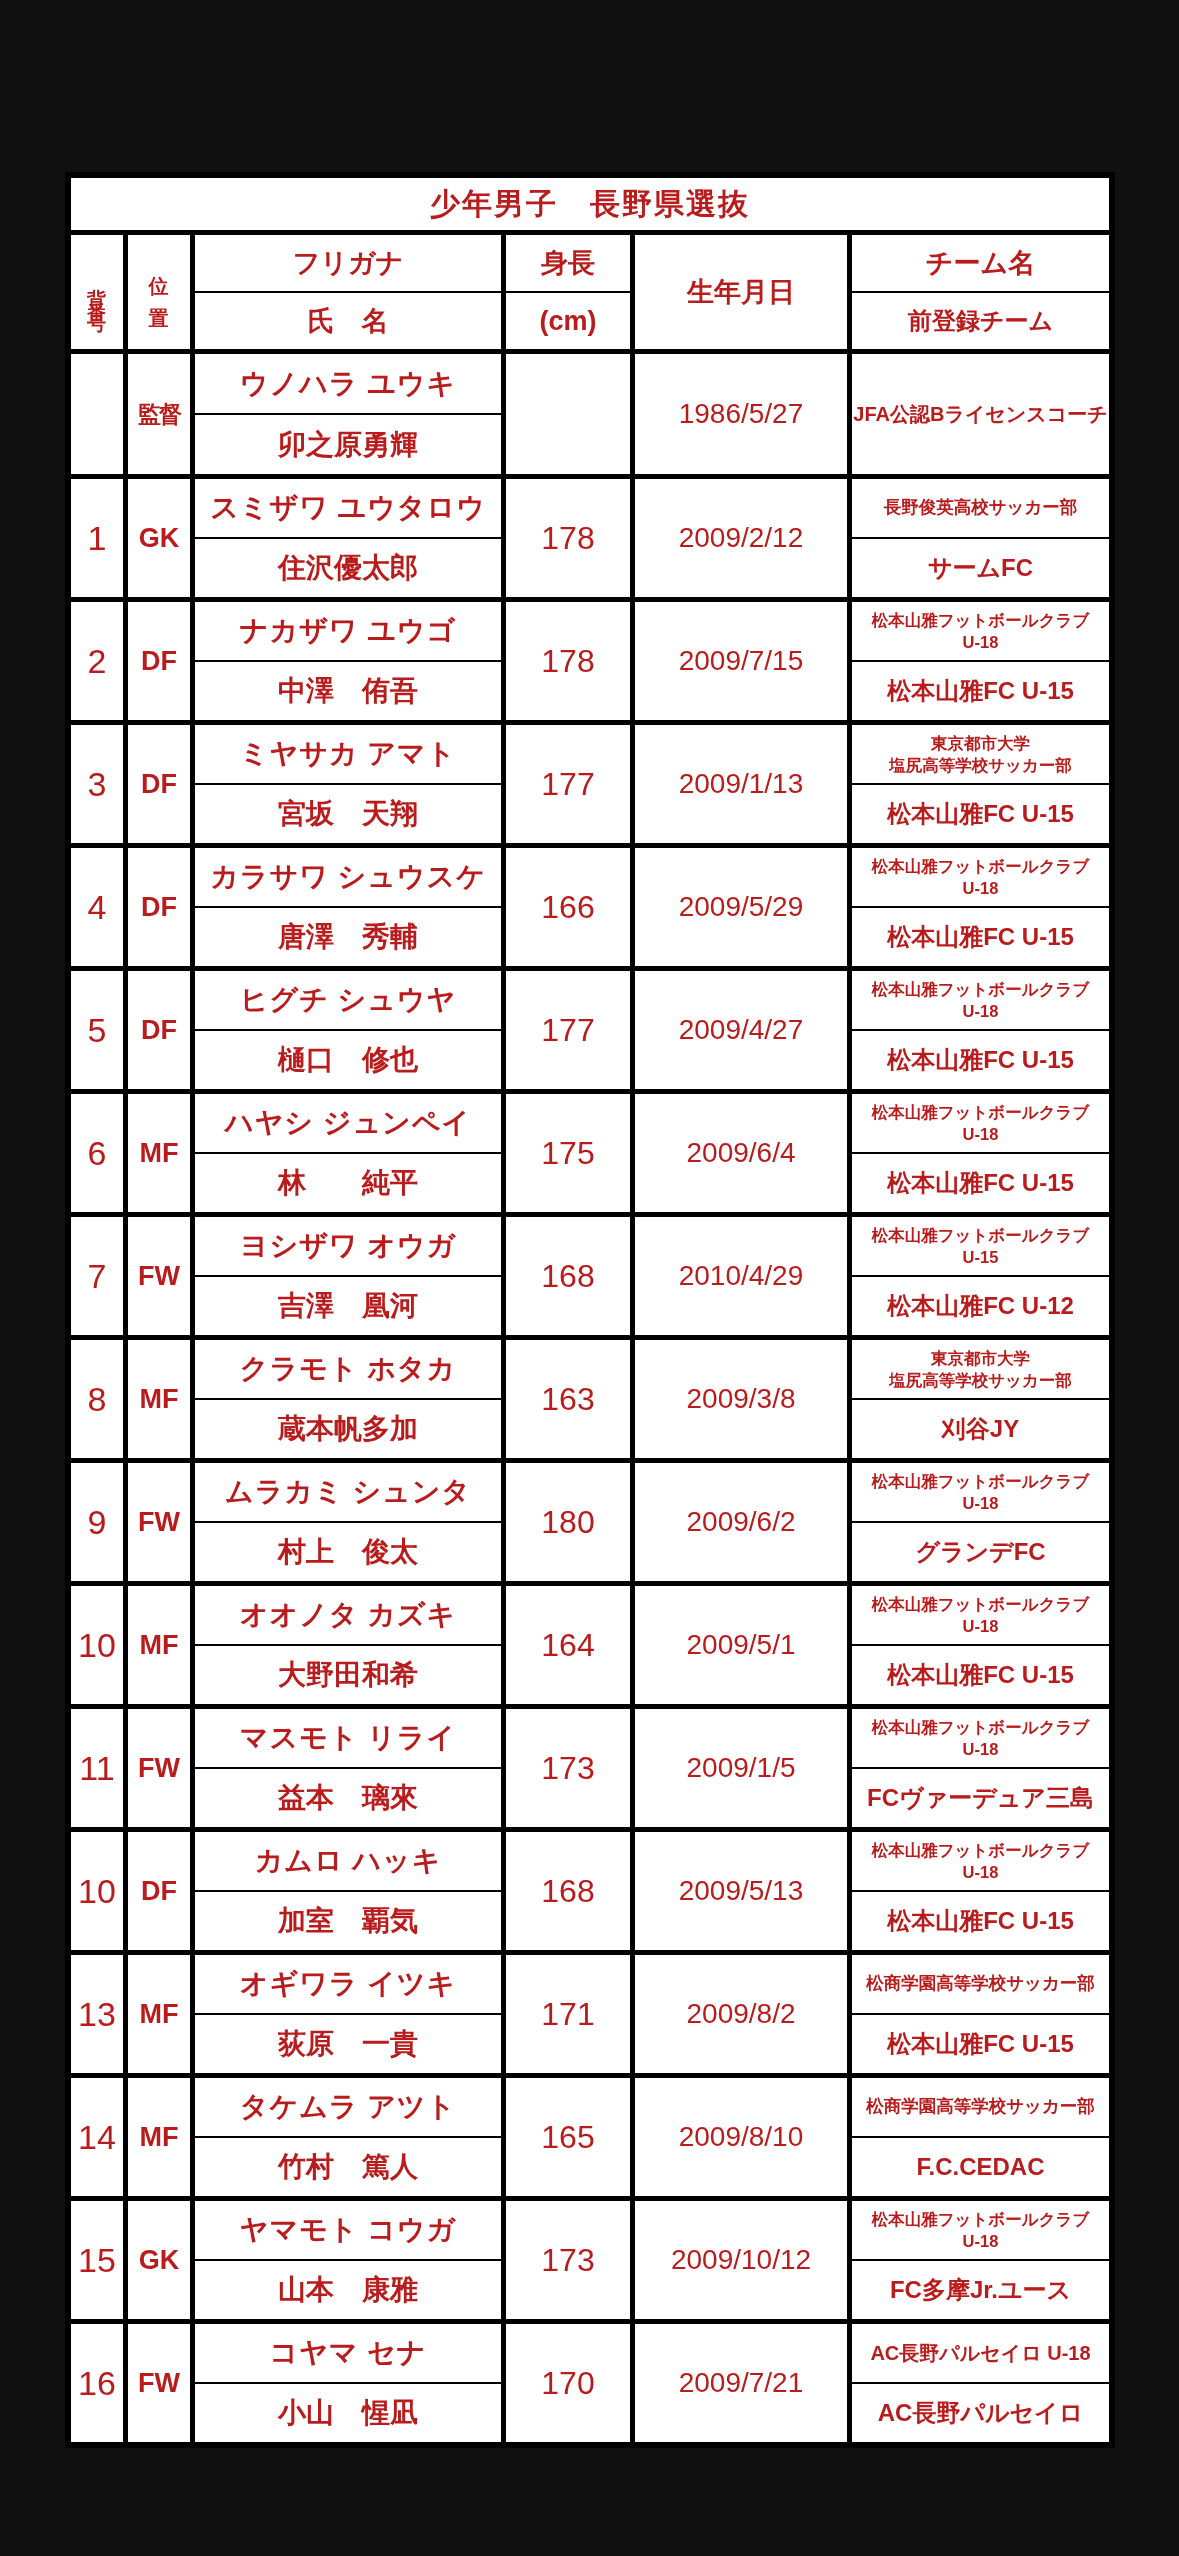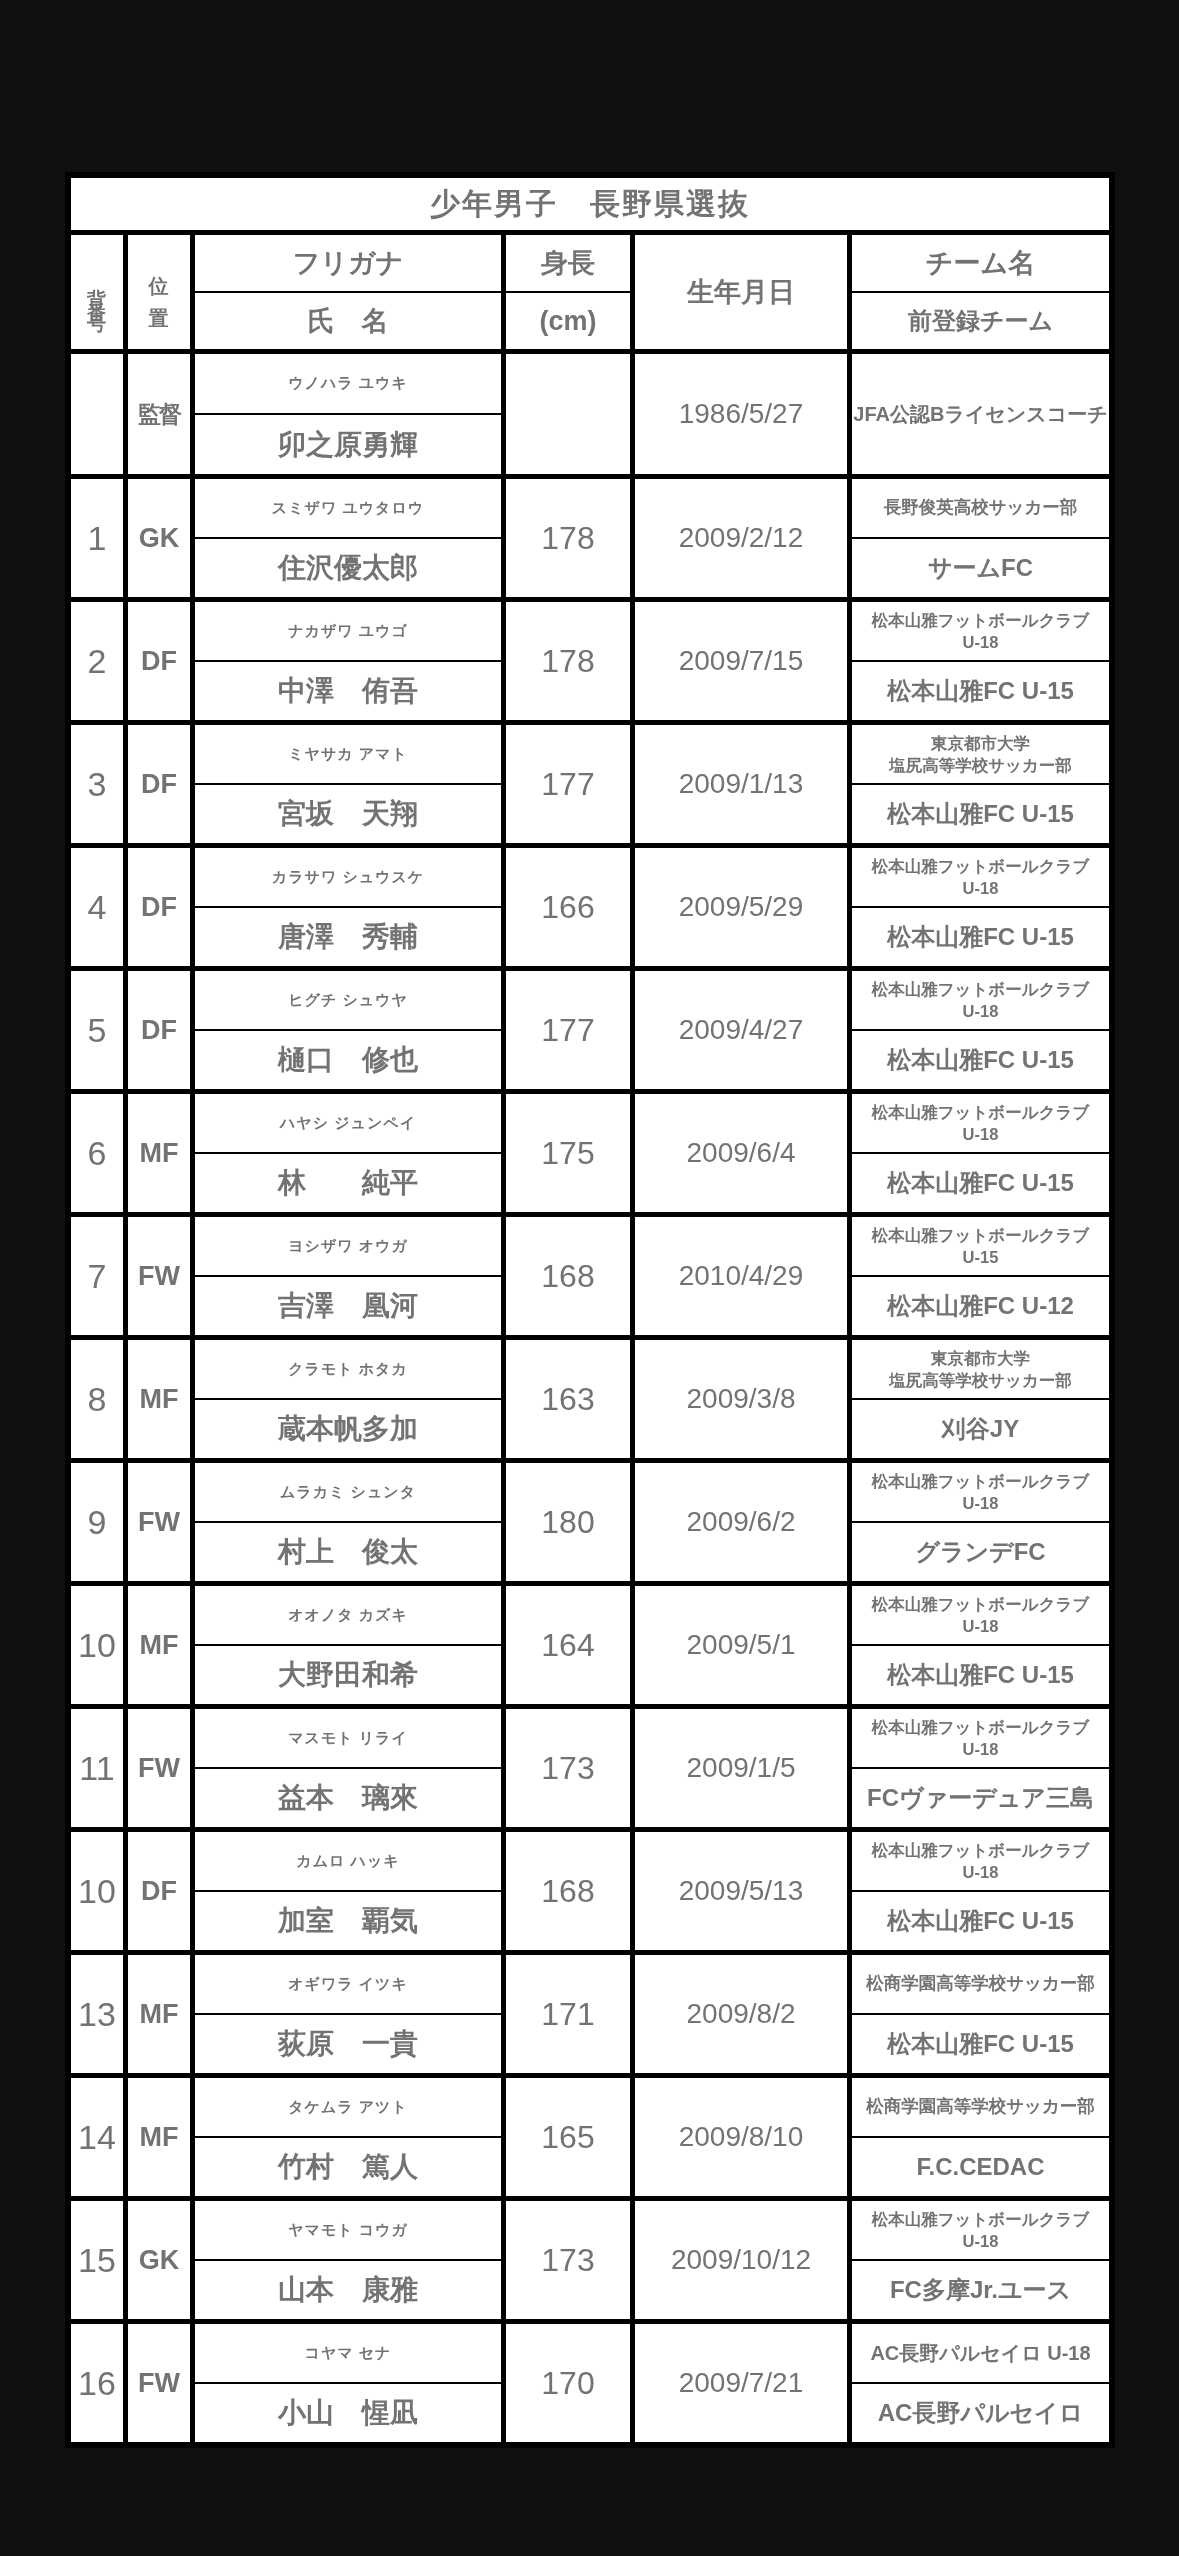--- a/index.html
+++ b/index.html
@@ -1,18 +1,18 @@
 <!DOCTYPE html>
 <html><head>
 <meta charset="utf-8">
 <style>
   html,body{margin:0;padding:0;background:#000;}
   .screen{
     position:relative;width:1179px;height:2556px;background:#101010;
-    font-family:"Liberation Sans","DejaVu Sans",sans-serif;color:#737373;
+    font-family:"Liberation Sans","DejaVu Sans",sans-serif;color:#b91c1c;
     overflow:hidden;
   }
   .roster{
     position:absolute;left:65px;top:172px;width:1050px;box-sizing:border-box;
     background:#000;padding:6px;display:flex;flex-direction:column;gap:5px;
   }
   .row{display:flex;gap:5px;}
   .cell{background:#fff;display:flex;align-items:center;justify-content:center;
         box-sizing:border-box;text-align:center;overflow:hidden;}
   
@@ -34,21 +34,21 @@
   
   .title-cell{width:100%;font-size:30px;font-weight:700;letter-spacing:2px;}
   .vtext{writing-mode:vertical-rl;text-orientation:upright;font-weight:700;line-height:1;}
   .v-num{font-size:19px;letter-spacing:13px;}
   .v-pos{font-size:20px;letter-spacing:32px;}
   .hdr{font-size:27px;font-weight:700;}
   .hdr-sm{font-size:24px;font-weight:700;}
   .kantoku{font-size:23px;font-weight:700;letter-spacing:-2px;white-space:nowrap;}
   .num{font-size:34px;font-weight:500;}
   .pos{font-size:27px;font-weight:600;}
-  .furi{font-size:15px;font-weight:600;letter-spacing:1px;}
+  .furi{font-size:28px;font-weight:600;letter-spacing:1px;}
   .pname{font-size:28px;font-weight:600;}
   .hgt{font-size:32px;font-weight:500;}
   .dob{font-size:28px;font-weight:500;}
   .team-line{line-height:1.35;}
   .sz-xs{font-size:16.5px;font-weight:700;}
   .sz-xs2{font-size:17.5px;font-weight:700;align-items:center;}
   .sz-md{font-size:20px;font-weight:600;}
   .prev{font-size:24px;font-weight:700;}
   .coach-team{font-size:20px;font-weight:600;line-height:1.6;}
 </style>

